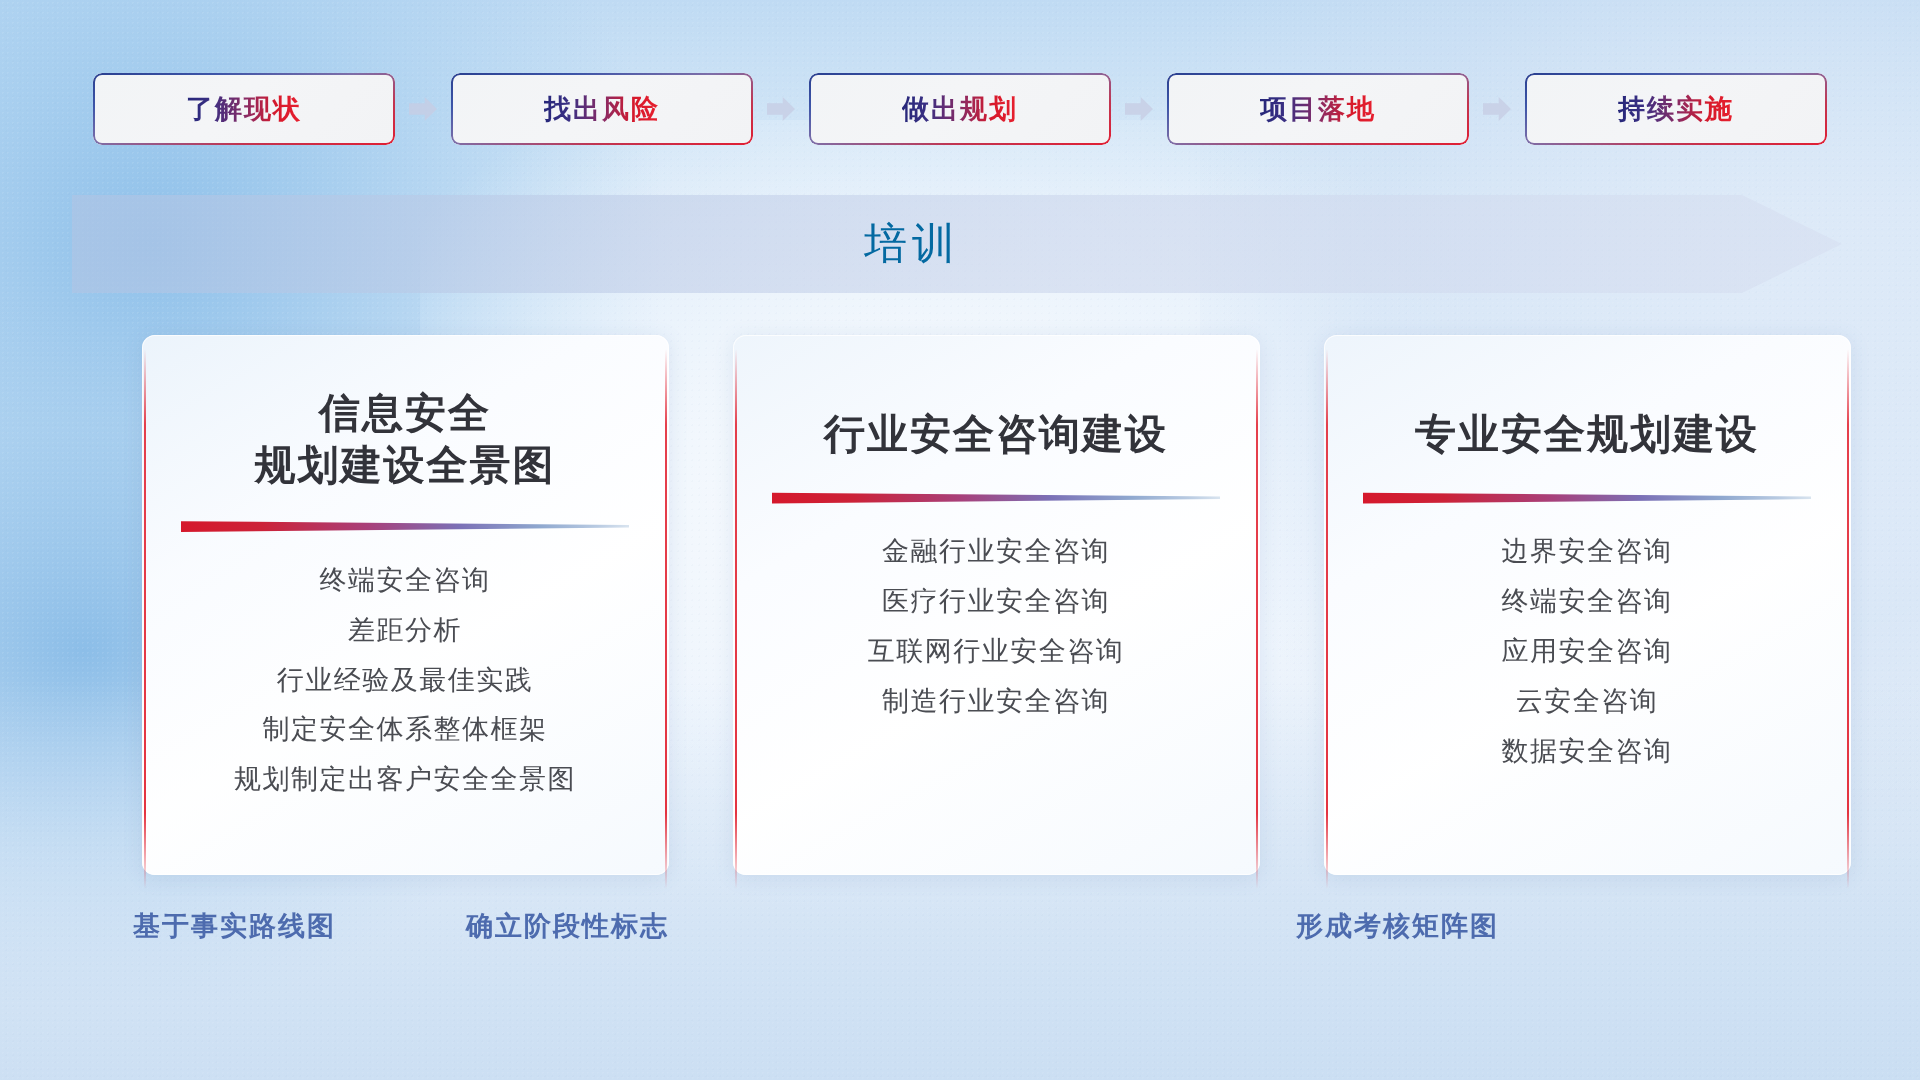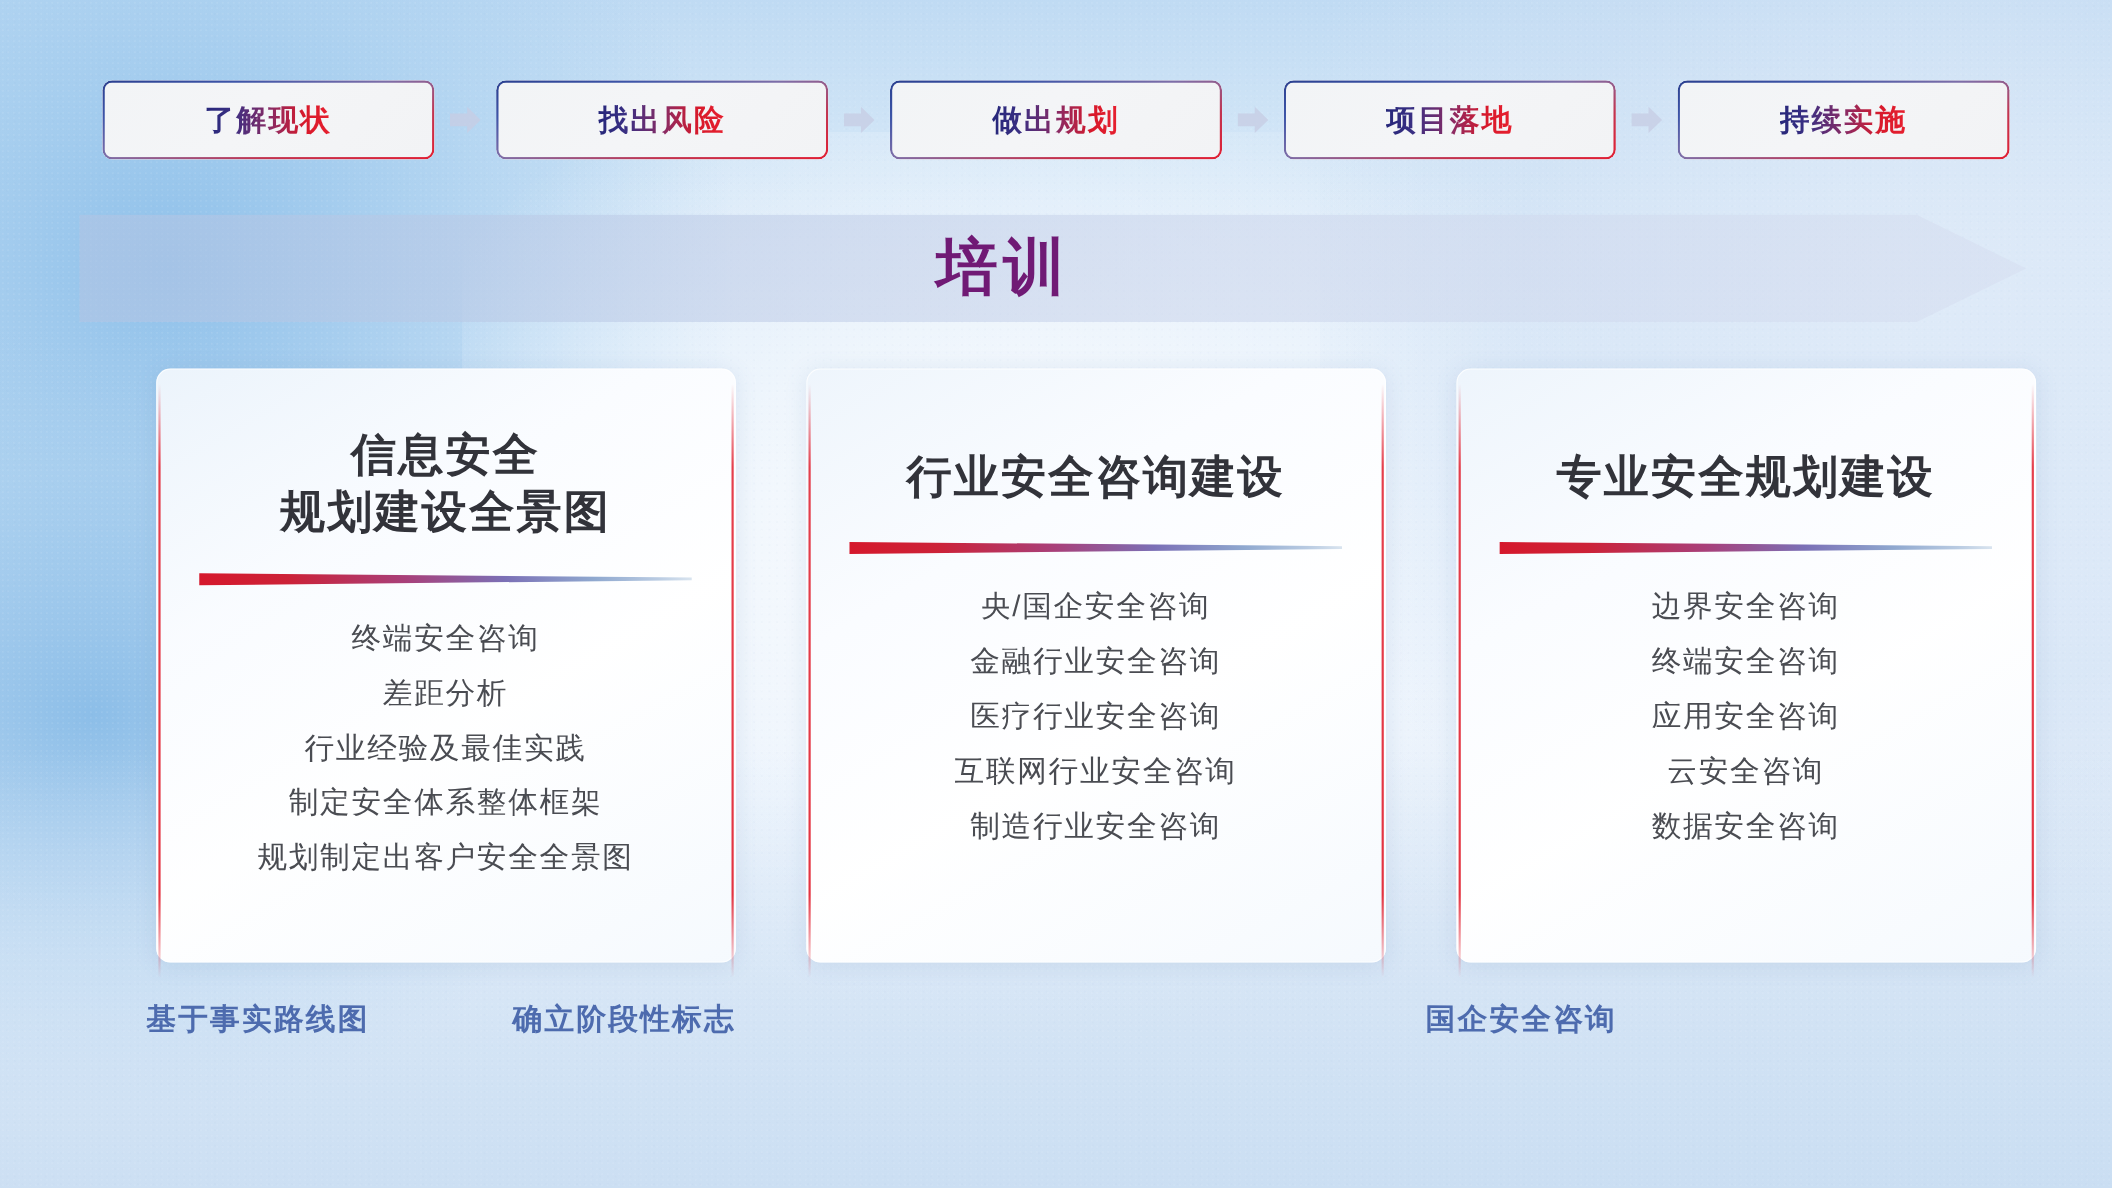--- a/index.html
+++ b/index.html
@@ -89,21 +89,21 @@
     position:absolute;left:72px;top:195px;width:1770px;height:98px;
   }
   .banner-body{
     position:absolute;left:0;top:0;width:1770px;height:98px;
     background:linear-gradient(100deg, rgba(176,196,228,0.62) 0%, rgba(190,204,231,0.60) 30%, rgba(204,214,236,0.58) 58%, rgba(214,222,240,0.55) 100%);
     clip-path:polygon(0 0, calc(100% - 100px) 0, 100% 50%, calc(100% - 100px) 100%, 0 100%);
   }
   .banner-title{
     position:absolute;left:0;top:0;width:1680px;height:98px;
     display:flex;align-items:center;justify-content:center;
-    font-size:56px;font-weight:700;color:#701a75;letter-spacing:5px;
+    font-size:43px;font-weight:400;color:#0369a1;letter-spacing:5px;
   }
 
   
   #cards{
     position:absolute;left:0;top:335px;width:1920px;height:540px;
     display:flex;justify-content:center;gap:64px;margin-left:36px;
   }
   .card{
     position:relative;width:527px;height:540px;border-radius:13px;
     box-sizing:border-box;
@@ -222,21 +222,20 @@
       <li>规划制定出客户安全全景图</li>
     </ul>
   </div>
 
   <div class="card">
     <div class="card-title single">行业安全咨询建设</div>
     <div class="divider">
         <i></i>
       </div>
     <ul class="card-list">
-      <li>央/国企安全咨询</li>
       <li>金融行业安全咨询</li>
       <li>医疗行业安全咨询</li>
       <li>互联网行业安全咨询</li>
       <li>制造行业安全咨询</li>
     </ul>
   </div>
 
   <div class="card">
     <div class="card-title single">专业安全规划建设</div>
     <div class="divider">
@@ -249,14 +248,14 @@
       <li>云安全咨询</li>
       <li>数据安全咨询</li>
     </ul>
   </div>
 
 </div>
 
 <div id="bottom-labels">
   <span class="blabel" id="bl0" style="left: 133px;">基于事实路线图</span>
   <span class="blabel" id="bl1" style="left: 466px;">确立阶段性标志</span>
-  <span class="blabel" id="bl3" style="left: 1296px;">国企安全咨询</span>
+  <span class="blabel" id="bl3" style="left: 1296px;">形成考核矩阵图</span>
 </div>
 
 </body></html>

